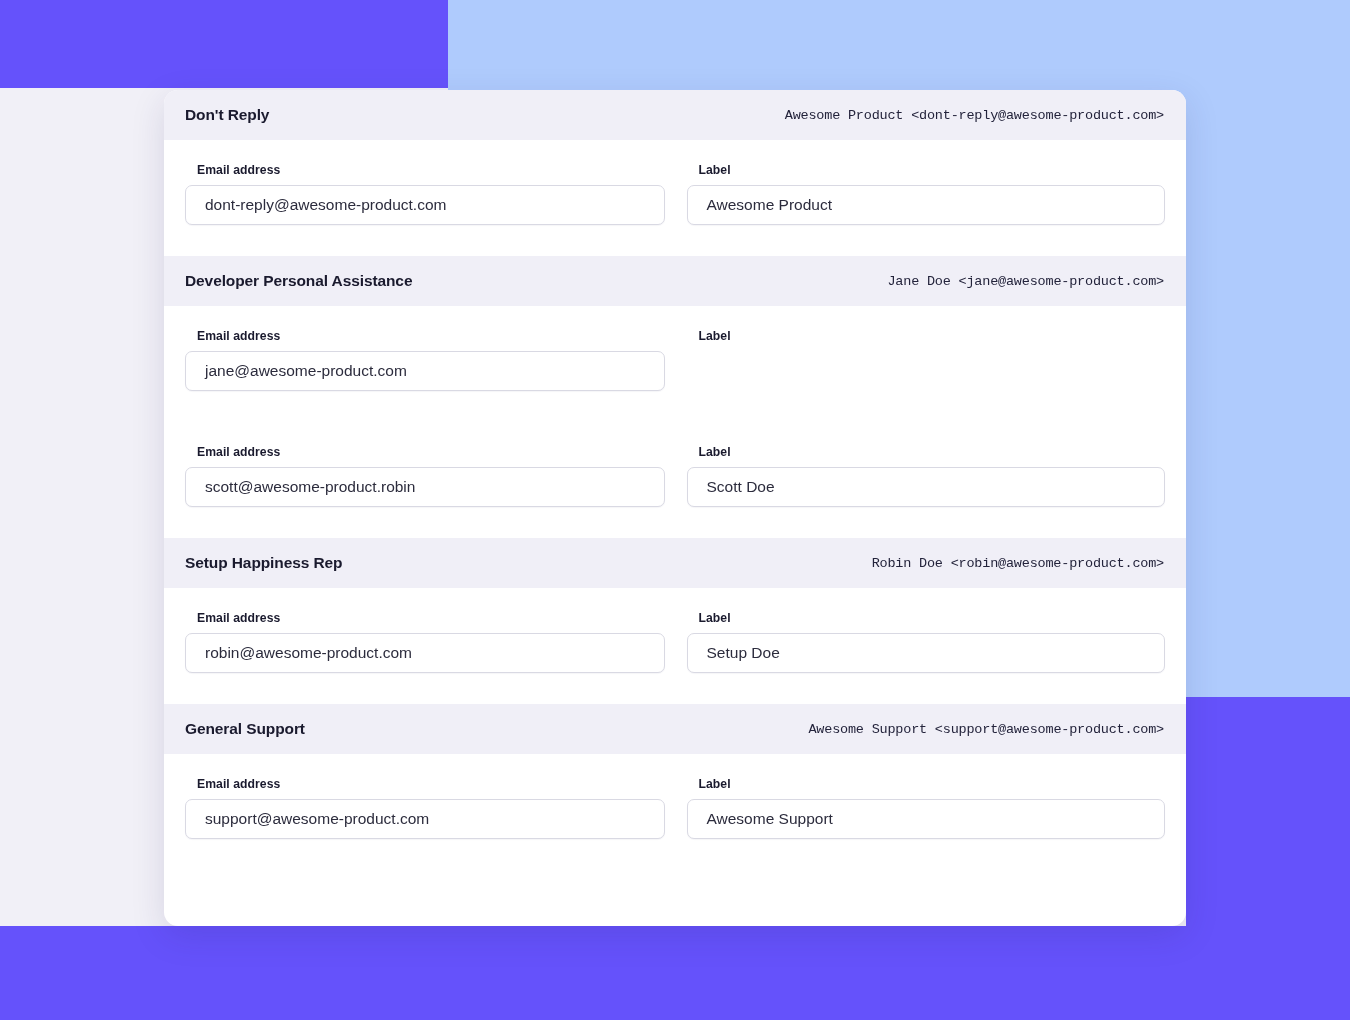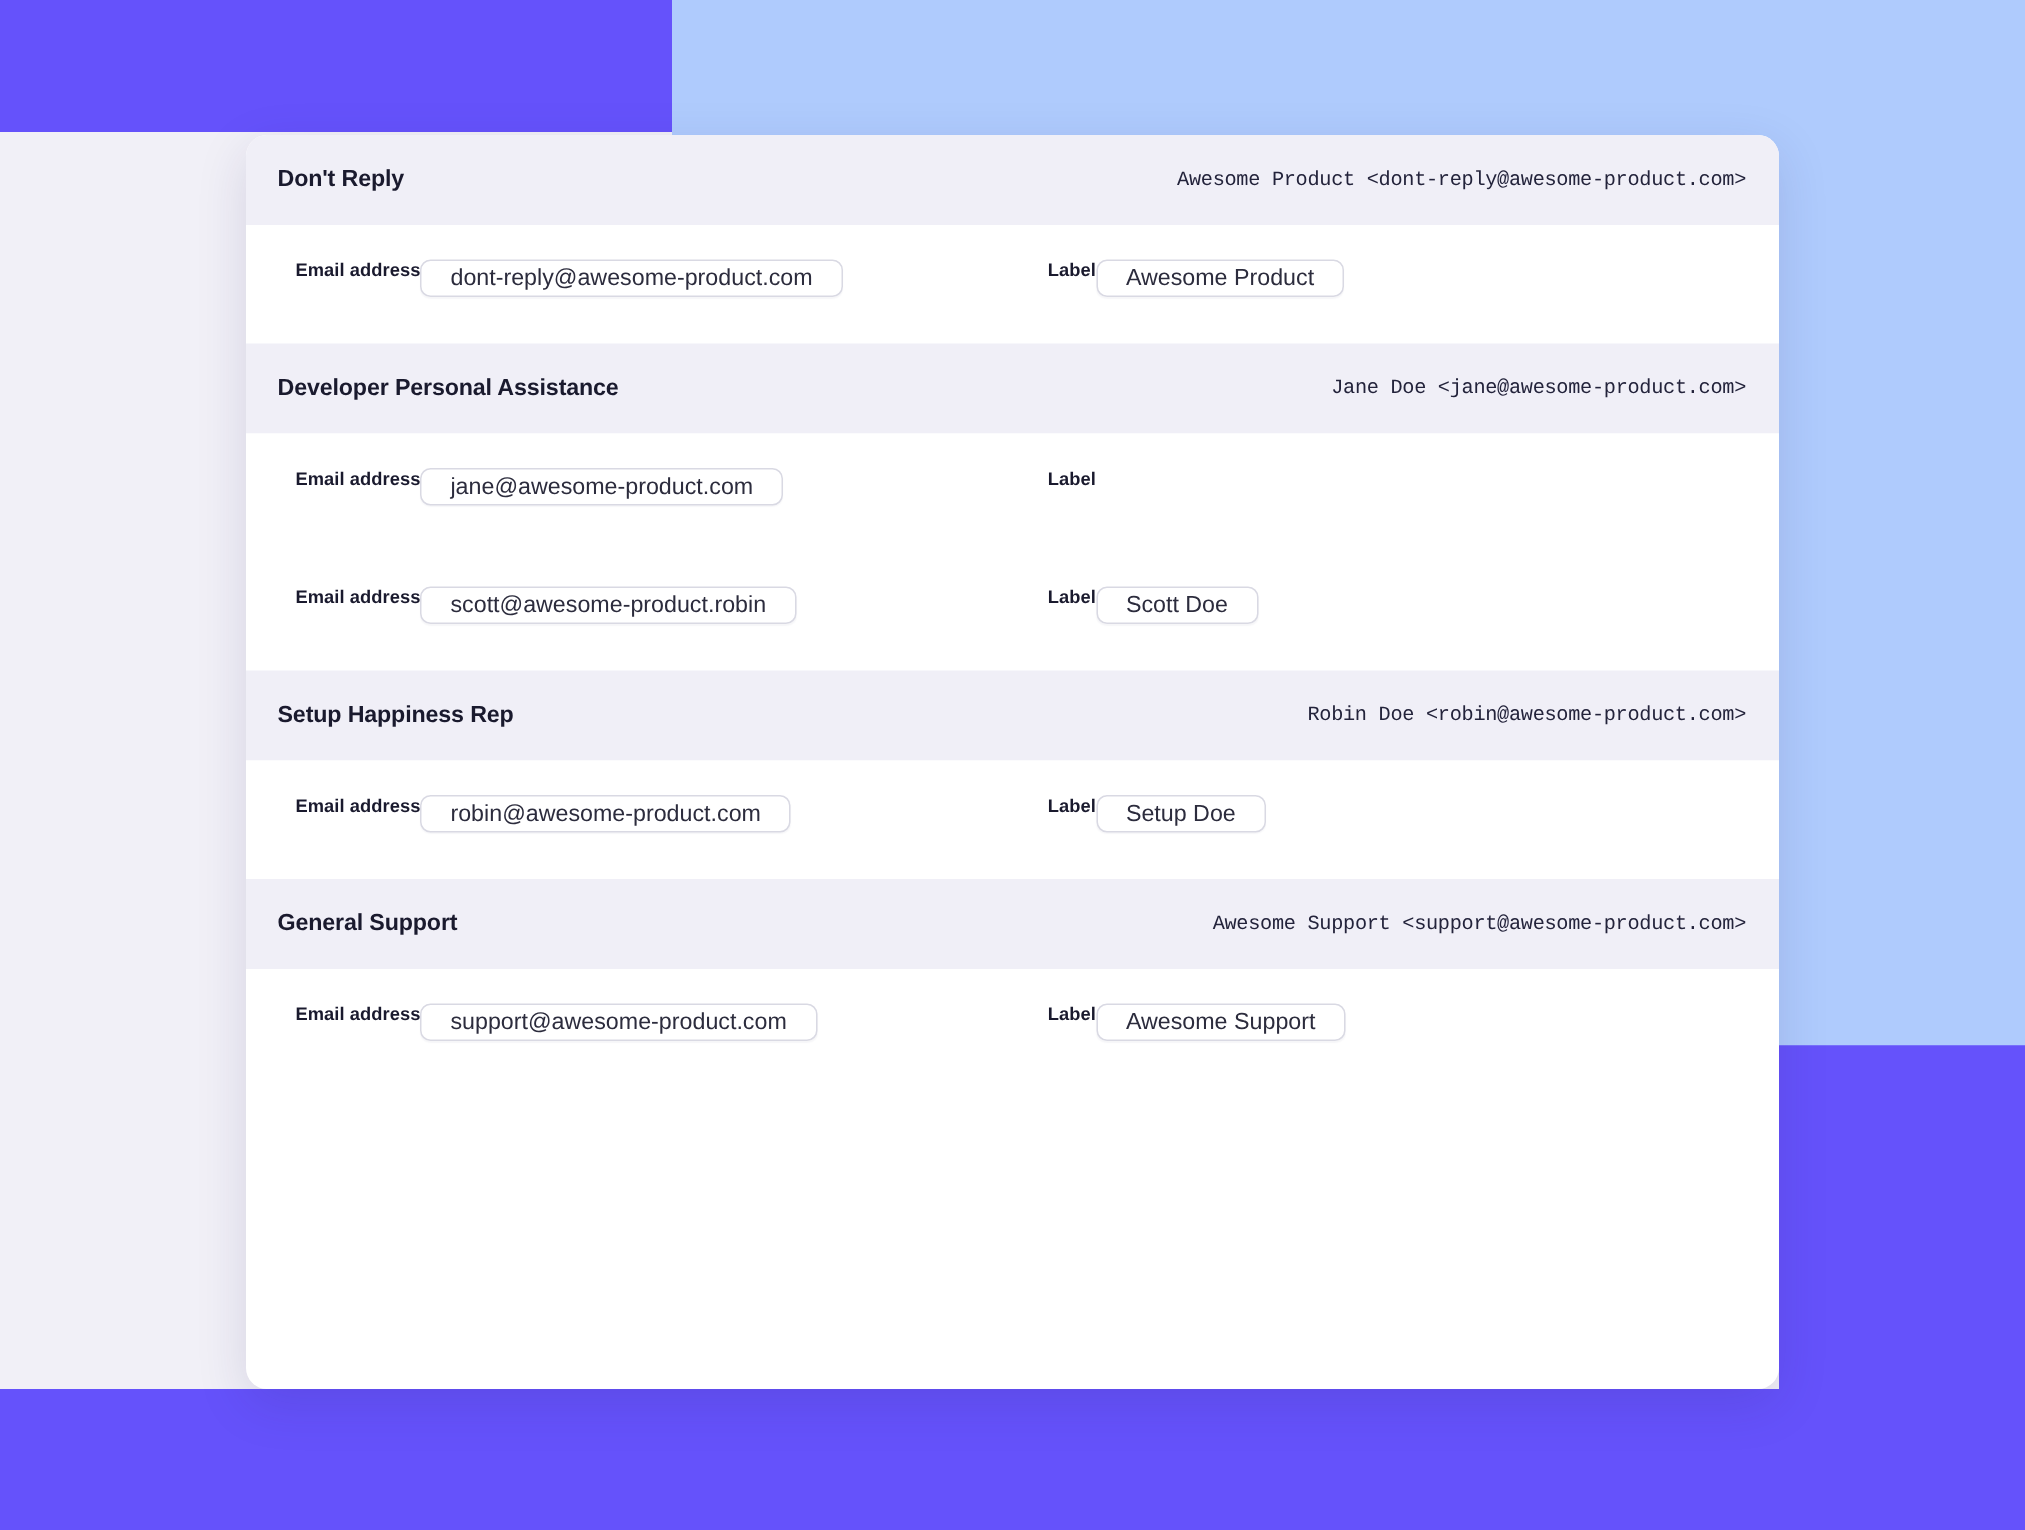--- a/index.html
+++ b/index.html
@@ -76,21 +76,21 @@
     height: 836px;
     background: #ffffff;
     border-radius: 14px;
     box-shadow: 0 10px 34px rgba(40, 30, 90, 0.13);
     overflow: hidden;
   }
 
   .section { position: relative; }
 
   .section-header {
-    height: 60px;
+    height: 50px;
     background: #f0eff7;
     display: flex;
     align-items: center;
     justify-content: space-between;
     padding: 0 22px 0 21px;
     box-sizing: border-box;
   }
   .section-title {
     font-size: 15.5px;
     font-weight: bold;
@@ -105,34 +105,34 @@
     white-space: nowrap;
   }
 
   .section-body {
     display: flex;
     gap: 22px;
     padding: 23px 21px 31px 21px;
     box-sizing: border-box;
     background: #ffffff;
   }
-  .field { display: flex; flex-direction: row; }
+  .field { display: flex; flex-direction: column; }
   .field-email { width: 481px; }
   .field-label-col { width: 480px; }
 
   .field-label {
     font-size: 12.2px;
     font-weight: bold;
     color: #1a1a2e;
     margin: 0 0 8px 12px;
     letter-spacing: 0.05px;
   }
 
   .field-input {
-    height: 25px;
+    height: 40px;
     border: 1px solid #d9d9e3;
     border-radius: 7px;
     background: #ffffff;
     display: flex;
     align-items: center;
     padding: 0 19px;
     box-sizing: border-box;
     font-size: 15.5px;
     color: #2c2c3d;
     box-shadow: 0 1px 1px rgba(30, 25, 70, 0.04);

